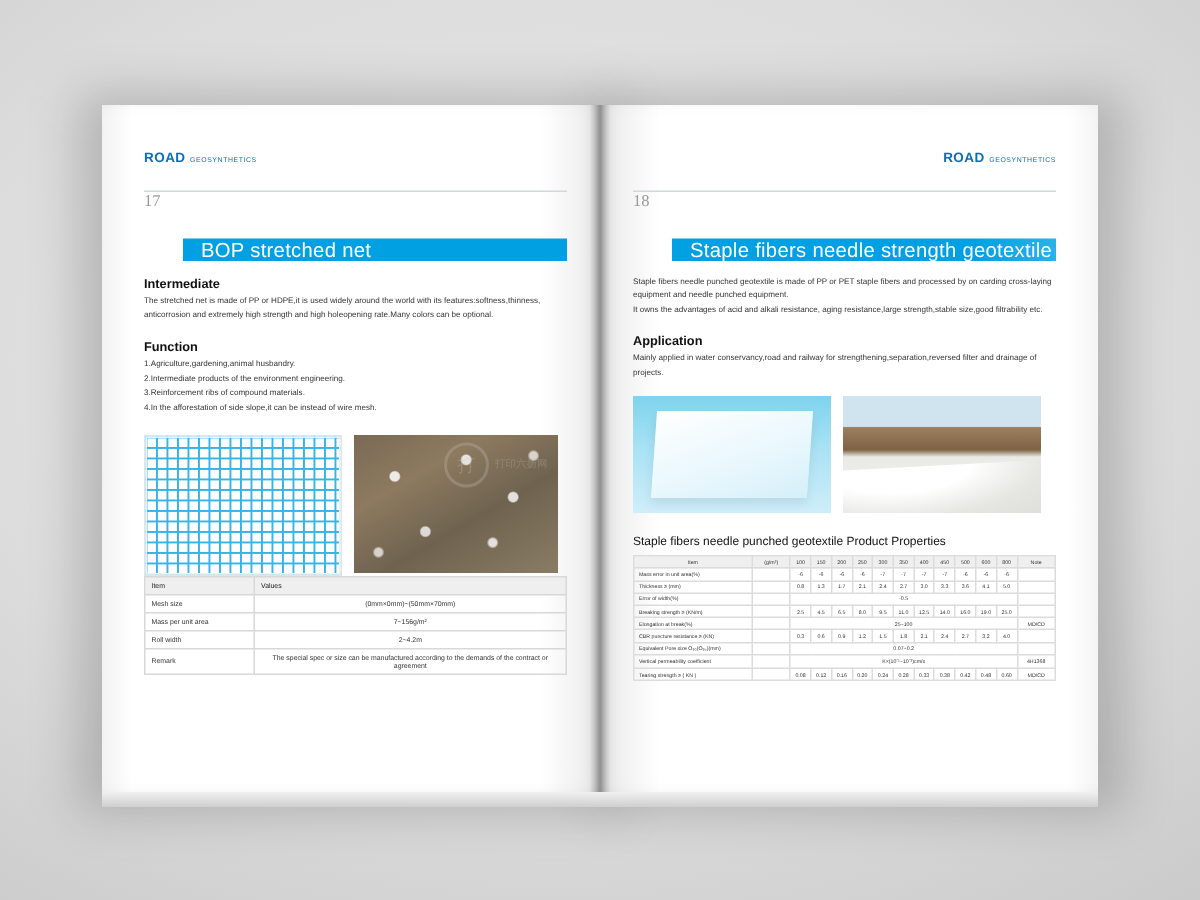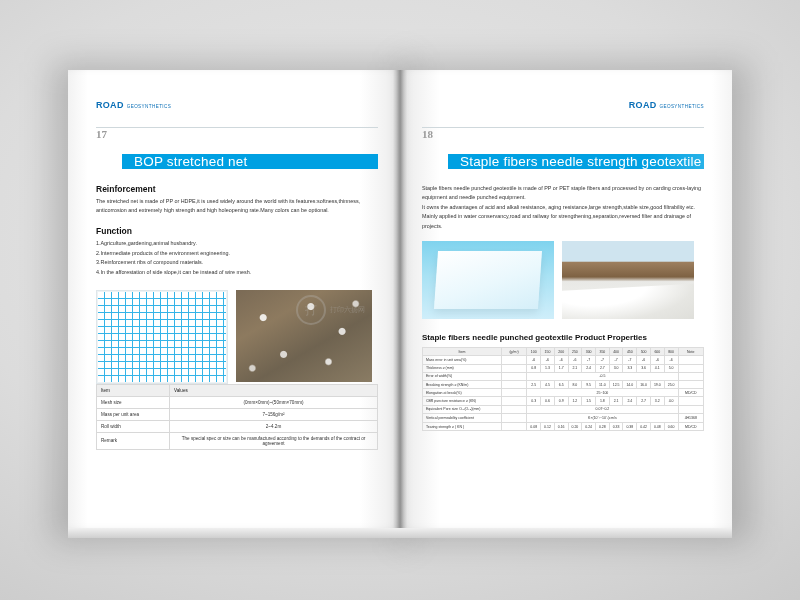--- a/index.html
+++ b/index.html
@@ -54,26 +54,26 @@
   .bottom-edge{
     position:absolute;left:68px;top:528px;width:664px;height:10px;
     background:linear-gradient(to bottom,#f0f0f0,#cfcfcf);
     filter:blur(0.4px);
   }
 
   
   .page-head{display:flex;align-items:flex-start;justify-content:space-between;height:26px;}
   .brand{font-size:9px;color:#0a6fb7;font-weight:bold;letter-spacing:.3px;}
   .brand .sub{font-size:4.6px;color:#0a6fb7;font-weight:normal;letter-spacing:.4px;margin-left:3px;}
-  .folio{font-size:11px;color:#9a9a9a;font-family:"Liberation Serif", serif;font-weight:bold;}
+  .folio{font-size:11px;color:#9a9a9a;font-family:"Liberation Serif", serif;}
   .head-rule{height:1px;background:#cfd8dc;margin-top:1px;}
 
   
   .titlebar{
-    margin-top:8px;display:flex;align-items:center;height:26px;
+    margin-top:8px;display:flex;align-items:flex-end;height:26px;
   }
   .titlebar .sq{width:26px;background:#3ea535;}
   .titlebar .bar{
     flex:1;background:#00a0e2;color:#fff;
     display:flex;align-items:center;
     padding-left:12px;font-size:13.5px;letter-spacing:.2px;
   }
   .titlebar .bar.right-fade{
     background:linear-gradient(to right,#00a0e2 0%, #00a0e2 78%, #28b2e8 100%);
   }
@@ -127,21 +127,21 @@
     background:
       linear-gradient(to bottom,#cfe4ef 0%, #cfe4ef 26%, #9d7f5f 27%, #7e6243 46%, #e9e9e6 52%, #f3f3f0 100%);
     position:relative;overflow:hidden;
   }
   .beach:after{
     content:"";position:absolute;left:-10px;top:46px;width:160px;height:40px;
     background:radial-gradient(ellipse at 30% 0%, #ffffff 0 30%, #e6e6e2 60%, #dadad5 100%);
     transform:rotate(-3deg);
   }
 
-  h4.tabletitle{font-size:8px;color:#111;margin:14px 0 5px 0;font-weight:bold;}
+  h4.tabletitle{font-size:8px;color:#111;margin:14px 0 5px 0;font-weight:normal;}
   table{border-collapse:collapse;width:100%;}
   table.t1{font-size:4.6px;color:#333;}
   table.t1 th{background:#efefef;border:1px solid #d8d8d8;padding:3px 4px;text-align:left;font-weight:normal;color:#222;}
   table.t1 td{border:1px solid #d8d8d8;padding:3px 4px;text-align:left;}
   table.t1 td.c{text-align:center;}
   table.t2{font-size:3.5px;color:#333;table-layout:fixed;}
   table.t2 th{background:#efefef;border:1px solid #dcdcdc;padding:1.6px 1px;text-align:center;font-weight:normal;}
   table.t2 td{border:1px solid #dcdcdc;padding:1.6px 1px;text-align:center;}
   table.t2 td.l{text-align:left;padding-left:3px;}
 
@@ -176,21 +176,21 @@
       </div>
     </div>
     <div class="head-rule"></div>
     <div class="folio">17</div>
 
     <div class="titlebar">
       <div class="sq"></div>
       <div class="bar">BOP stretched net</div>
     </div>
 
-    <h3 class="sec">Reinforcement</h3>
+    <h3 class="sec">Intermediate</h3>
     <p class="body">The stretched net is made of PP or HDPE,it is used widely around the world with its features:softness,thinness, anticorrosion and extremely high strength and high holeopening rate.Many colors can be optional.</p>
 
     <h3 class="sec">Function</h3>
     <ol class="fnlist">
       <li>1.Agriculture,gardening,animal husbandry.</li>
       <li>2.Intermediate products of the environment engineering.</li>
       <li>3.Reinforcement ribs of compound materials.</li>
       <li>4.In the afforestation of side slope,it can be instead of wire mesh.</li>
     </ol>
 
@@ -239,20 +239,21 @@
 
     <div class="titlebar">
       <div class="sq"></div>
       <div class="bar right-fade">Staple fibers needle strength geotextile</div>
     </div>
 
     <p class="body" style="margin-top:10px">Staple fibers needle punched geotextile is made of PP or PET staple fibers and processed by on carding cross-laying equipment and needle punched equipment.</p>
 
     <p class="body">It owns the advantages of acid and alkali resistance, aging resistance,large strength,stable size,good filtrability etc.</p>
 
+    <h3 class="sec">Application</h3>
     <p class="body">Mainly applied in water conservancy,road and railway for strengthening,separation,reversed filter and drainage of projects.</p>
 
     <div class="imgrow2">
       <div class="fabric"></div>
       <div class="beach"></div>
     </div>
 
     <h4 class="tabletitle">Staple fibers needle punched geotextile Product Properties</h4>
     <table class="t2">
       <thead>

